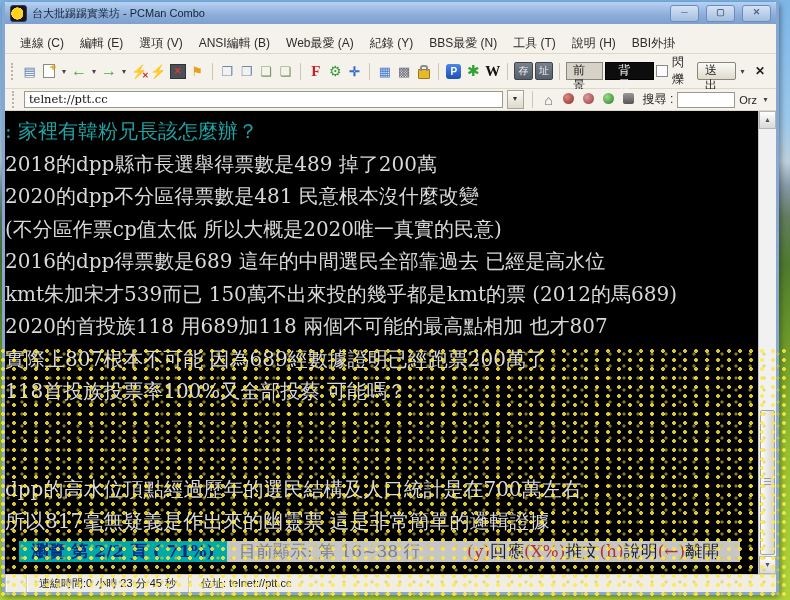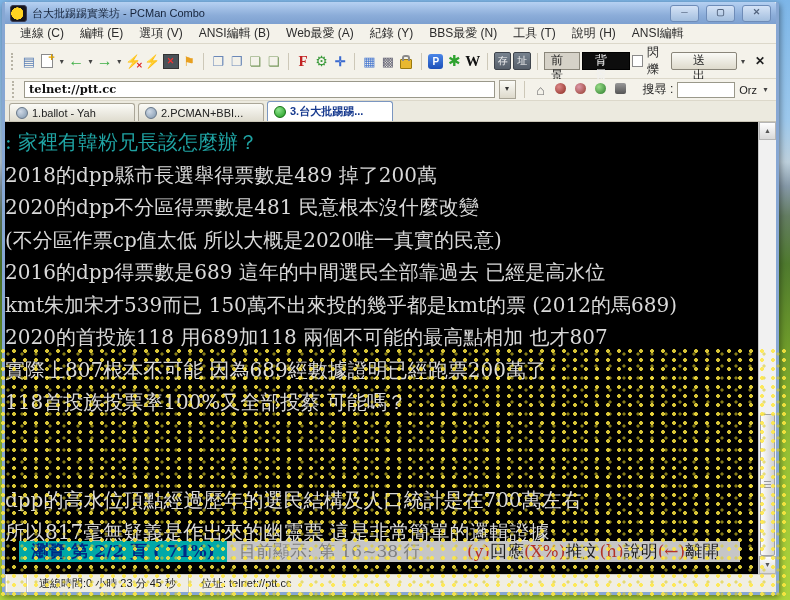--- a/index.html
+++ b/index.html
@@ -25,21 +25,21 @@
   .app-icon{width:15px;height:15px;border-radius:3px;background:
     radial-gradient(circle at 42% 50%, #ffd321 52%, transparent 54%), #16161e;
     border:1px solid #3a3a50;flex:0 0 15px;}
   .title-text{font-size:11px;color:#15233a;flex:1;white-space:nowrap;overflow:hidden;}
   .win-btn{width:27px;height:15px;margin-left:2px;border:1px solid #6e8cb8;border-radius:3px;
     background:linear-gradient(#d5e3f6,#a3bede);color:#53647e;font-size:9px;line-height:13px;
     text-align:center;font-weight:bold;}
 
   .menubar{flex:0 0 19px;background:#f4f2ea;border-bottom:1px solid #dcd8ca;
     display:flex;align-items:center;padding:0 8px;gap:2px;}
-  .menu-item{font-size:12px;color:#2c2c2c;padding:1px 7px;white-space:nowrap;}
+  .menu-item{font-size:12px;color:#2c2c2c;padding:1px 7px;white-space:nowrap;margin-top:10px;}
 
   
   .toolbar{flex:0 0 24px;background:#f4f2ea;border-bottom:1px solid #dcd8ca;
     display:flex;align-items:center;padding:0 5px;gap:2px;font-size:13px;}
   .grip{width:3px;height:17px;border-left:2px dotted #b8b4a6;margin:0 3px 0 1px;}
   .sep{width:1px;height:17px;background:#cdc8b8;margin:0 4px;}
   .tbi{width:18px;height:18px;display:flex;align-items:center;justify-content:center;
     border-radius:2px;position:relative;}
   .dd{width:9px;font-size:8px;color:#444;text-align:center;}
   .icon-page{display:inline-block;width:10px;height:12px;background:#fff;border:1px solid #8a8a8a;position:relative;}
@@ -64,34 +64,34 @@
     color:#fff;font-size:10px;font-weight:bold;text-align:center;line-height:15px;}
   .clover{color:#2fa32f;font-size:15px;}
   .wiki{font-family:"Liberation Serif",serif;font-weight:bold;color:#111;font-size:15px;}
   .sq-btn{width:17px;height:16px;background:linear-gradient(#77828e,#565f6a);border:1px solid #3e444c;
     border-radius:2px;color:#f2f2f2;font-size:10px;text-align:center;line-height:15px;}
   .flat-btn{font-size:12px;color:#222;background:#d6d2c8;border:1px solid #8a867a;padding:0 6px;height:16px;line-height:15px;}
   .inv-btn{font-size:12px;color:#f0f0f0;background:#0d0d0d;border:1px solid #000;padding:0 12px;height:16px;line-height:15px;}
   .chk{width:10px;height:10px;background:#fff;border:1px solid #8a8a8a;}
   .chk-label{font-size:12px;color:#222;margin-left:2px;}
   .send-btn{font-size:12px;color:#222;background:linear-gradient(#fafaf6,#dedacc);
-    border:1px solid #8a867a;border-radius:2px;padding:0 21px;height:16px;line-height:15px;}
+    border:1px solid #8a867a;border-radius:2px;padding:0 7px;height:16px;line-height:15px;}
   .tb-close{margin-left:auto;font-size:12px;font-weight:bold;color:#222;padding:0 6px;}
 
   
   .addressbar{flex:0 0 21px;background:#f4f2ea;border-bottom:1px solid #dcd8ca;
     display:flex;align-items:center;padding:0 6px;gap:4px;}
   .addr-input{flex:1;height:15px;background:#fff;border:1px solid #9a988a;
-    font-family:"DejaVu Serif",serif;font-size:11.5px;color:#111;padding:0 4px;line-height:15px;font-weight:bold;}
+    font-family:"DejaVu Serif",serif;font-size:11.5px;color:#111;padding:0 4px;line-height:15px;}
   .mini-dd{width:15px;height:17px;background:linear-gradient(#fbfbf7,#ddd9cb);border:1px solid #a8a496;
     font-size:8px;text-align:center;line-height:16px;color:#333;}
   .abi{width:16px;text-align:center;font-size:12px;}
   .home{color:#6a6a6a;font-size:14px;}
   .dot-ic{display:inline-block;width:11px;height:11px;border-radius:50%;}
-  .search-label{font-size:12px;color:#222;white-space:nowrap;margin-left:10px;}
+  .search-label{font-size:12px;color:#222;white-space:nowrap;margin-left:2px;}
   .search-input{width:52px;height:14px;background:#fff;border:1px solid #9a988a;font-size:11px;padding:0 2px;}
   .engine{font-size:11px;color:#222;}
 
   
   .tabbar{flex:0 0 20px;background:#eceadf;border-bottom:1px solid #c9c5b6;
     display:flex;align-items:flex-end;padding:0 4px;gap:3px;}
   .tab{width:112px;height:17px;display:flex;align-items:center;gap:4px;padding:0 6px;
     background:linear-gradient(#fbfbf7,#dfdccf);border:1px solid #aaa698;border-bottom:none;
     border-radius:3px 3px 0 0;font-size:11px;color:#222;white-space:nowrap;overflow:hidden;}
   .tab.active{background:#fff;color:#16398e;border-color:#7a96c0;height:19px;font-weight:bold;}
@@ -143,21 +143,21 @@
     <div class="menubar" id="menubar">
         <span class="menu-item">連線 (C)</span>
         <span class="menu-item">編輯 (E)</span>
         <span class="menu-item">選項 (V)</span>
         <span class="menu-item">ANSI編輯 (B)</span>
         <span class="menu-item">Web最愛 (A)</span>
         <span class="menu-item">紀錄 (Y)</span>
         <span class="menu-item">BBS最愛 (N)</span>
         <span class="menu-item">工具 (T)</span>
         <span class="menu-item">說明 (H)</span>
-        <span class="menu-item">ANSI編輯</span>
+        <span class="menu-item">BBI外掛</span>
       </div>
 
     <div class="toolbar">
       <span class="grip"></span>
       <span class="tbi" style="color:#5a7fb5">▤</span>
       <span class="tbi">
           <span class="icon-page">
             <span class="plus">＋</span>
           </span>
         </span>
@@ -218,34 +218,20 @@
       <span class="abi"><span class="dot-ic" style="background:radial-gradient(circle at 35% 35%,#d88,#8a2a20)"></span></span>
       <span class="abi"><span class="dot-ic" style="background:radial-gradient(circle at 35% 35%,#d9a,#943a2a)"></span></span>
       <span class="abi"><span class="dot-ic" style="background:radial-gradient(circle at 35% 35%,#9d8,#2a7a2a)"></span></span>
       <span class="abi"><span class="dot-ic" style="border-radius:2px;background:linear-gradient(#999,#555)"></span></span>
       <span class="search-label">搜尋 :</span>
       <span class="search-input"></span>
       <span class="engine">Orz</span>
       <span class="dd">▾</span>
     </div>
 
-    <div class="tabbar" id="tabbar">
-        <span class="tab">
-          <span class="tab-dot page"></span>
-          <span>1.ballot - Yah</span>
-        </span>
-        <span class="tab">
-          <span class="tab-dot page"></span>
-          <span>2.PCMAN+BBI...</span>
-        </span>
-        <span class="tab active">
-          <span class="tab-dot live"></span>
-          <span>3.台大批踢踢...</span>
-        </span>
-      </div>
 
     <div class="terminal">
       <div class="term-main">
         <div class="term-lines" id="term-lines"><div style="color: rgb(31, 163, 163);">: 家裡有韓粉兄長該怎麼辦？</div><div style="color: rgb(217, 217, 217);">2018的dpp縣市長選舉得票數是489 掉了200萬</div><div style="color: rgb(217, 217, 217);">2020的dpp不分區得票數是481 民意根本沒什麼改變</div><div style="color: rgb(217, 217, 217);">(不分區作票cp值太低 所以大概是2020唯一真實的民意)</div><div style="color: rgb(217, 217, 217);">2016的dpp得票數是689 這年的中間選民全部靠過去 已經是高水位</div><div style="color: rgb(217, 217, 217);">kmt朱加宋才539而已 150萬不出來投的幾乎都是kmt的票 (2012的馬689)</div><div style="color: rgb(217, 217, 217);">2020的首投族118 用689加118 兩個不可能的最高點相加 也才807</div><div style="color: rgb(217, 217, 217);">實際上807根本不可能 因為689經數據證明已經跑票200萬了</div><div style="color: rgb(217, 217, 217);">118首投族投票率100%又全部投蔡 可能嗎？</div><div style="color: rgb(217, 217, 217);">&nbsp;</div><div style="color: rgb(217, 217, 217);">&nbsp;</div><div style="color: rgb(217, 217, 217);">dpp的高水位頂點經過歷年的選民結構及人口統計是在700萬左右</div><div style="color: rgb(217, 217, 217);">所以817毫無疑義是作出來的幽靈票 這是非常簡單的邏輯證據</div></div>
         <div class="bbs-status">
           <span class="seg-left">瀏覽 第 2/2 頁 ( 71%)</span>
           <span class="seg-mid">目前顯示: 第 16~38 行</span>
           <span class="seg-right" id="bbs-right"><span style="color: rgb(179, 50, 39);">(y)</span><span style="color: rgb(28, 28, 28);">回應</span><span style="color: rgb(179, 50, 39);">(X%)</span><span style="color: rgb(28, 28, 28);">推文</span><span style="color: rgb(179, 50, 39);">(h)</span><span style="color: rgb(28, 28, 28);">說明</span><span style="color: rgb(179, 50, 39);">(←)</span><span style="color: rgb(28, 28, 28);">離開</span></span>
         </div>
       </div>

